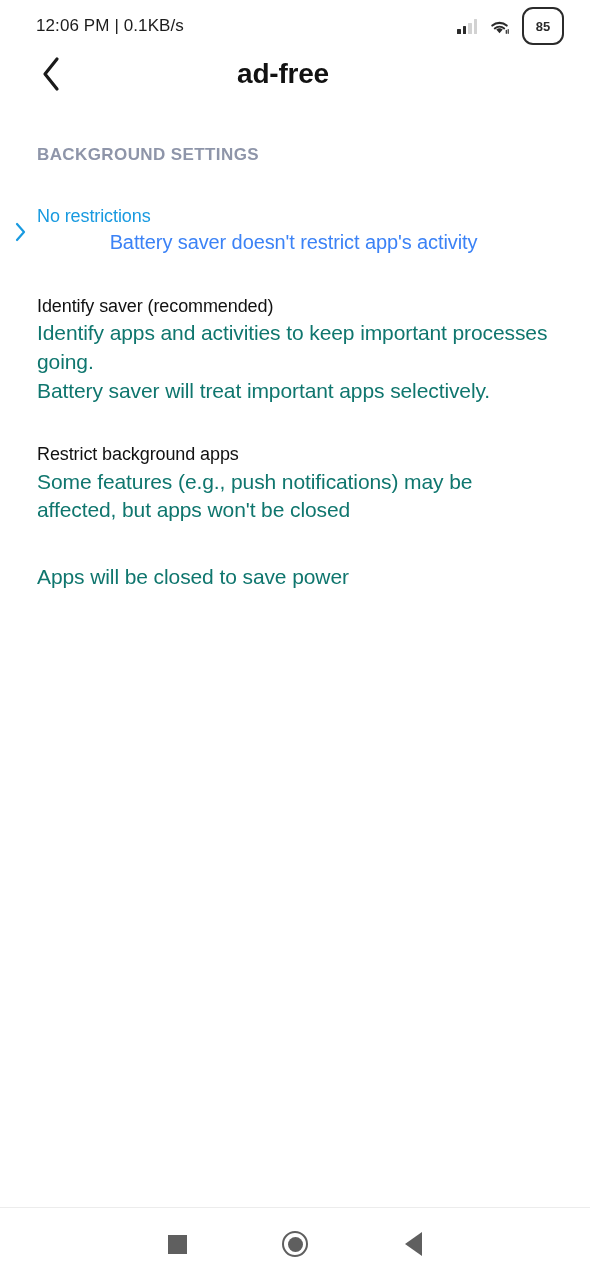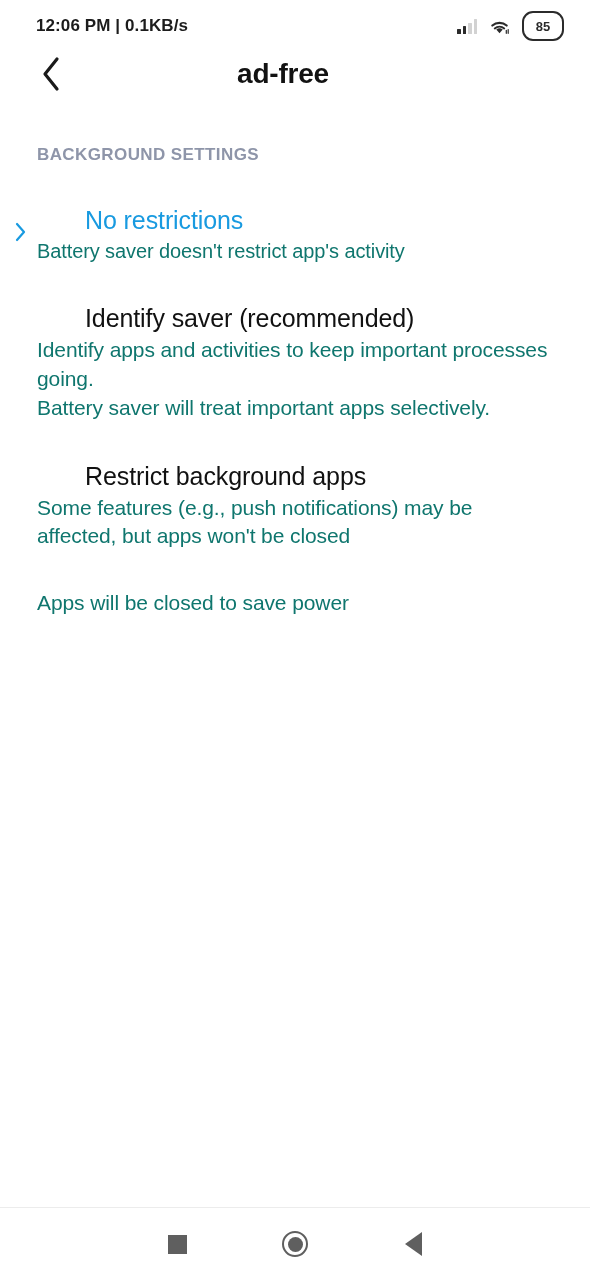--- a/index.html
+++ b/index.html
@@ -23,21 +23,21 @@
     width: 590px;
     height: 52px;
     display: flex;
     align-items: center;
     justify-content: space-between;
     padding: 0 26px 0 36px;
     box-sizing: border-box;
   }
   .status-left {
     font-size: 17px;
-    font-weight: bold;
+    font-weight: normal;
     color: #1c1c1c;
     letter-spacing: 0.1px;
     white-space: nowrap;
   }
   .status-right {
     display: flex;
     align-items: center;
     gap: 11px;
   }
   .signal-icon {
@@ -54,21 +54,21 @@
   }
   .signal-icon i.on { background: #2b2b2b; }
   .signal-icon i:nth-child(1) { height: 5px; }
   .signal-icon i:nth-child(2) { height: 8px; }
   .signal-icon i:nth-child(3) { height: 11.5px; }
   .signal-icon i:nth-child(4) { height: 15px; }
 
   .wifi-icon { width: 23px; height: 17px; display: block; }
   .battery-pill {
     width: 42px;
-    height: 30px;
+    height: 38px;
     border: 2px solid #2b2b2b;
     border-radius: 11px;
     display: flex;
     align-items: center;
     justify-content: center;
     box-sizing: border-box;
   }
   .battery-pill span {
     font-size: 13px;
     font-weight: bold;
@@ -135,36 +135,35 @@
     top: 14px;
     width: 16px;
     height: 26px;
     display: flex;
     align-items: center;
     justify-content: center;
   }
   .option .marker svg { display: block; }
 
   .option .opt-title {
-    font-size: 25px;
+    font-size: 18px;
     color: #111111;
     line-height: 1.24;
     letter-spacing: -0.1px;
-    margin-left: 48px;
   }
   .option .opt-desc {
     font-size: 21px;
     color: #0f766e;
     line-height: 1.37;
     letter-spacing: -0.1px;
     margin-top: 2px;
     white-space: pre-line;
   }
   .option.selected .opt-title { color: #189ae0; }
-  .option.selected .opt-desc  { color: #0f766e; font-size: 20px; }
+  .option.selected .opt-desc  { color: #3b82f6; font-size: 20px; text-align: center; }
 
   .option.first { margin-top: 42px; }
 
   
   .navbar {
     position: absolute;
     bottom: 0; left: 0;
     width: 590px;
     height: 72px;
     border-top: 1px solid #ececec;

